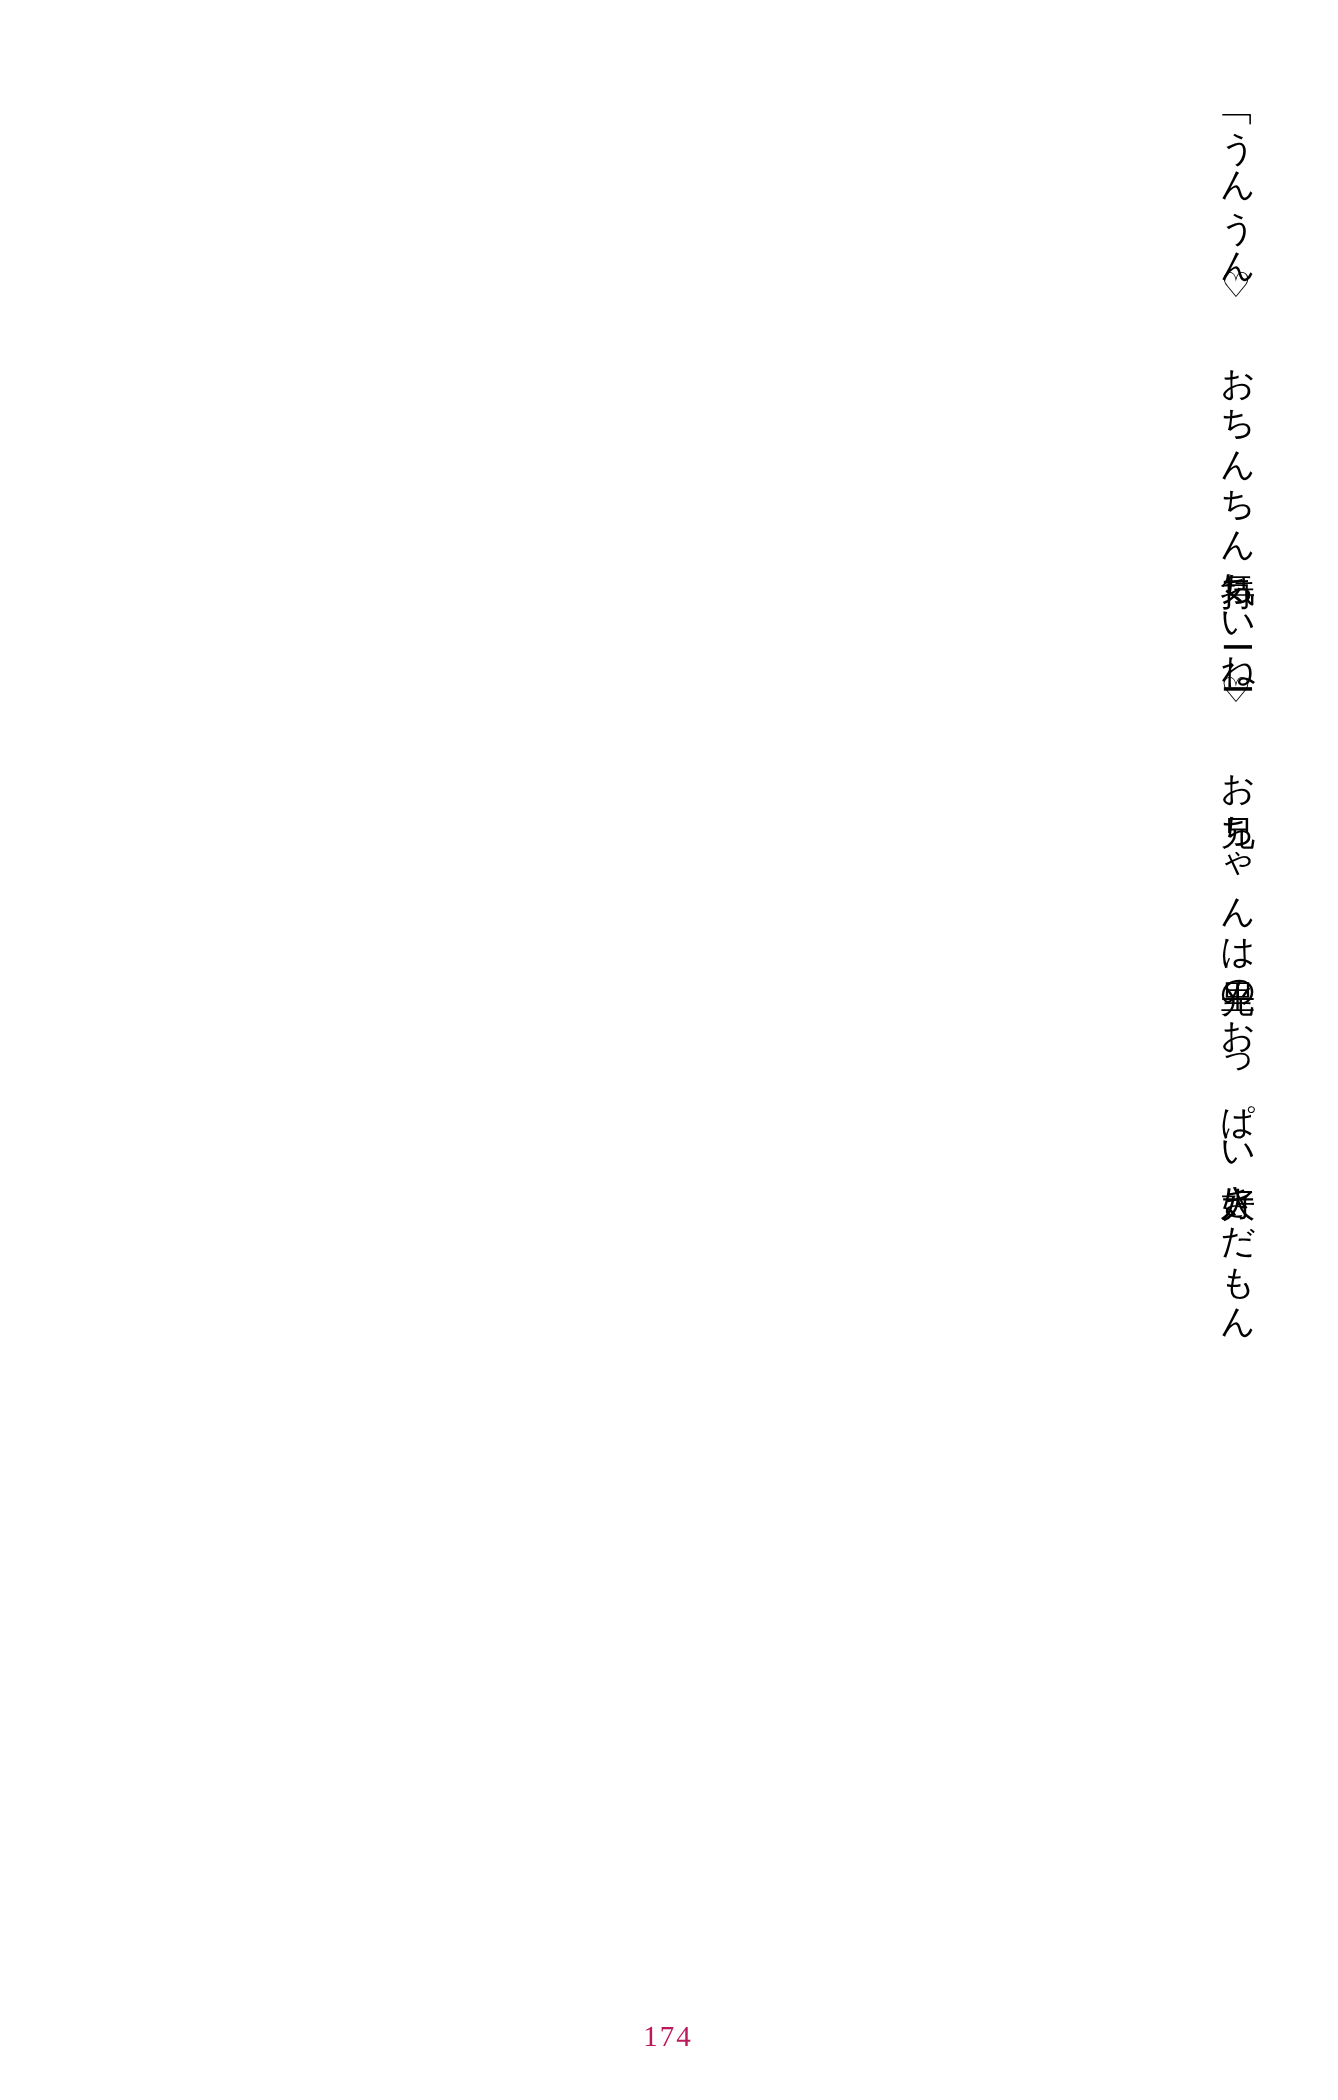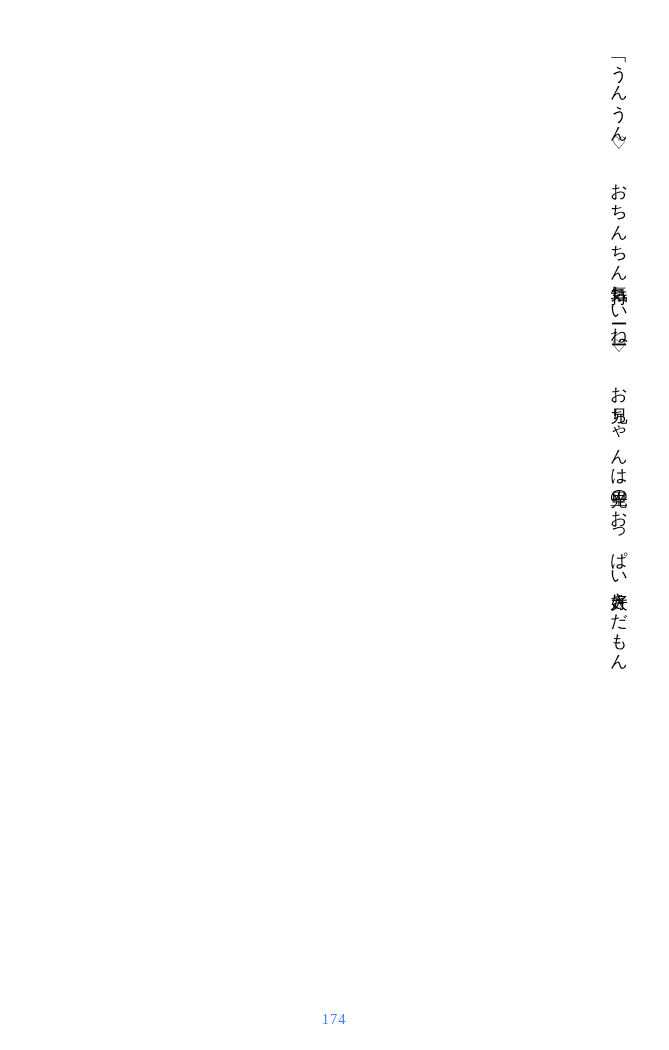--- a/index.html
+++ b/index.html
@@ -62,21 +62,21 @@
   
   #page-number {
     position: absolute;
     bottom: 22px;
     left: 0;
     width: 668px;
     text-align: center;
     font-size: 14.5px;
     font-family: "Liberation Serif", "DejaVu Serif", serif;
     letter-spacing: 1px;
-    color: #3b82f6;
+    color: #be185d;
   }
   
   #page-edge {
     position: absolute;
     inset: 0;
     pointer-events: none;
   }
 </style>
 </head>
 <body>

